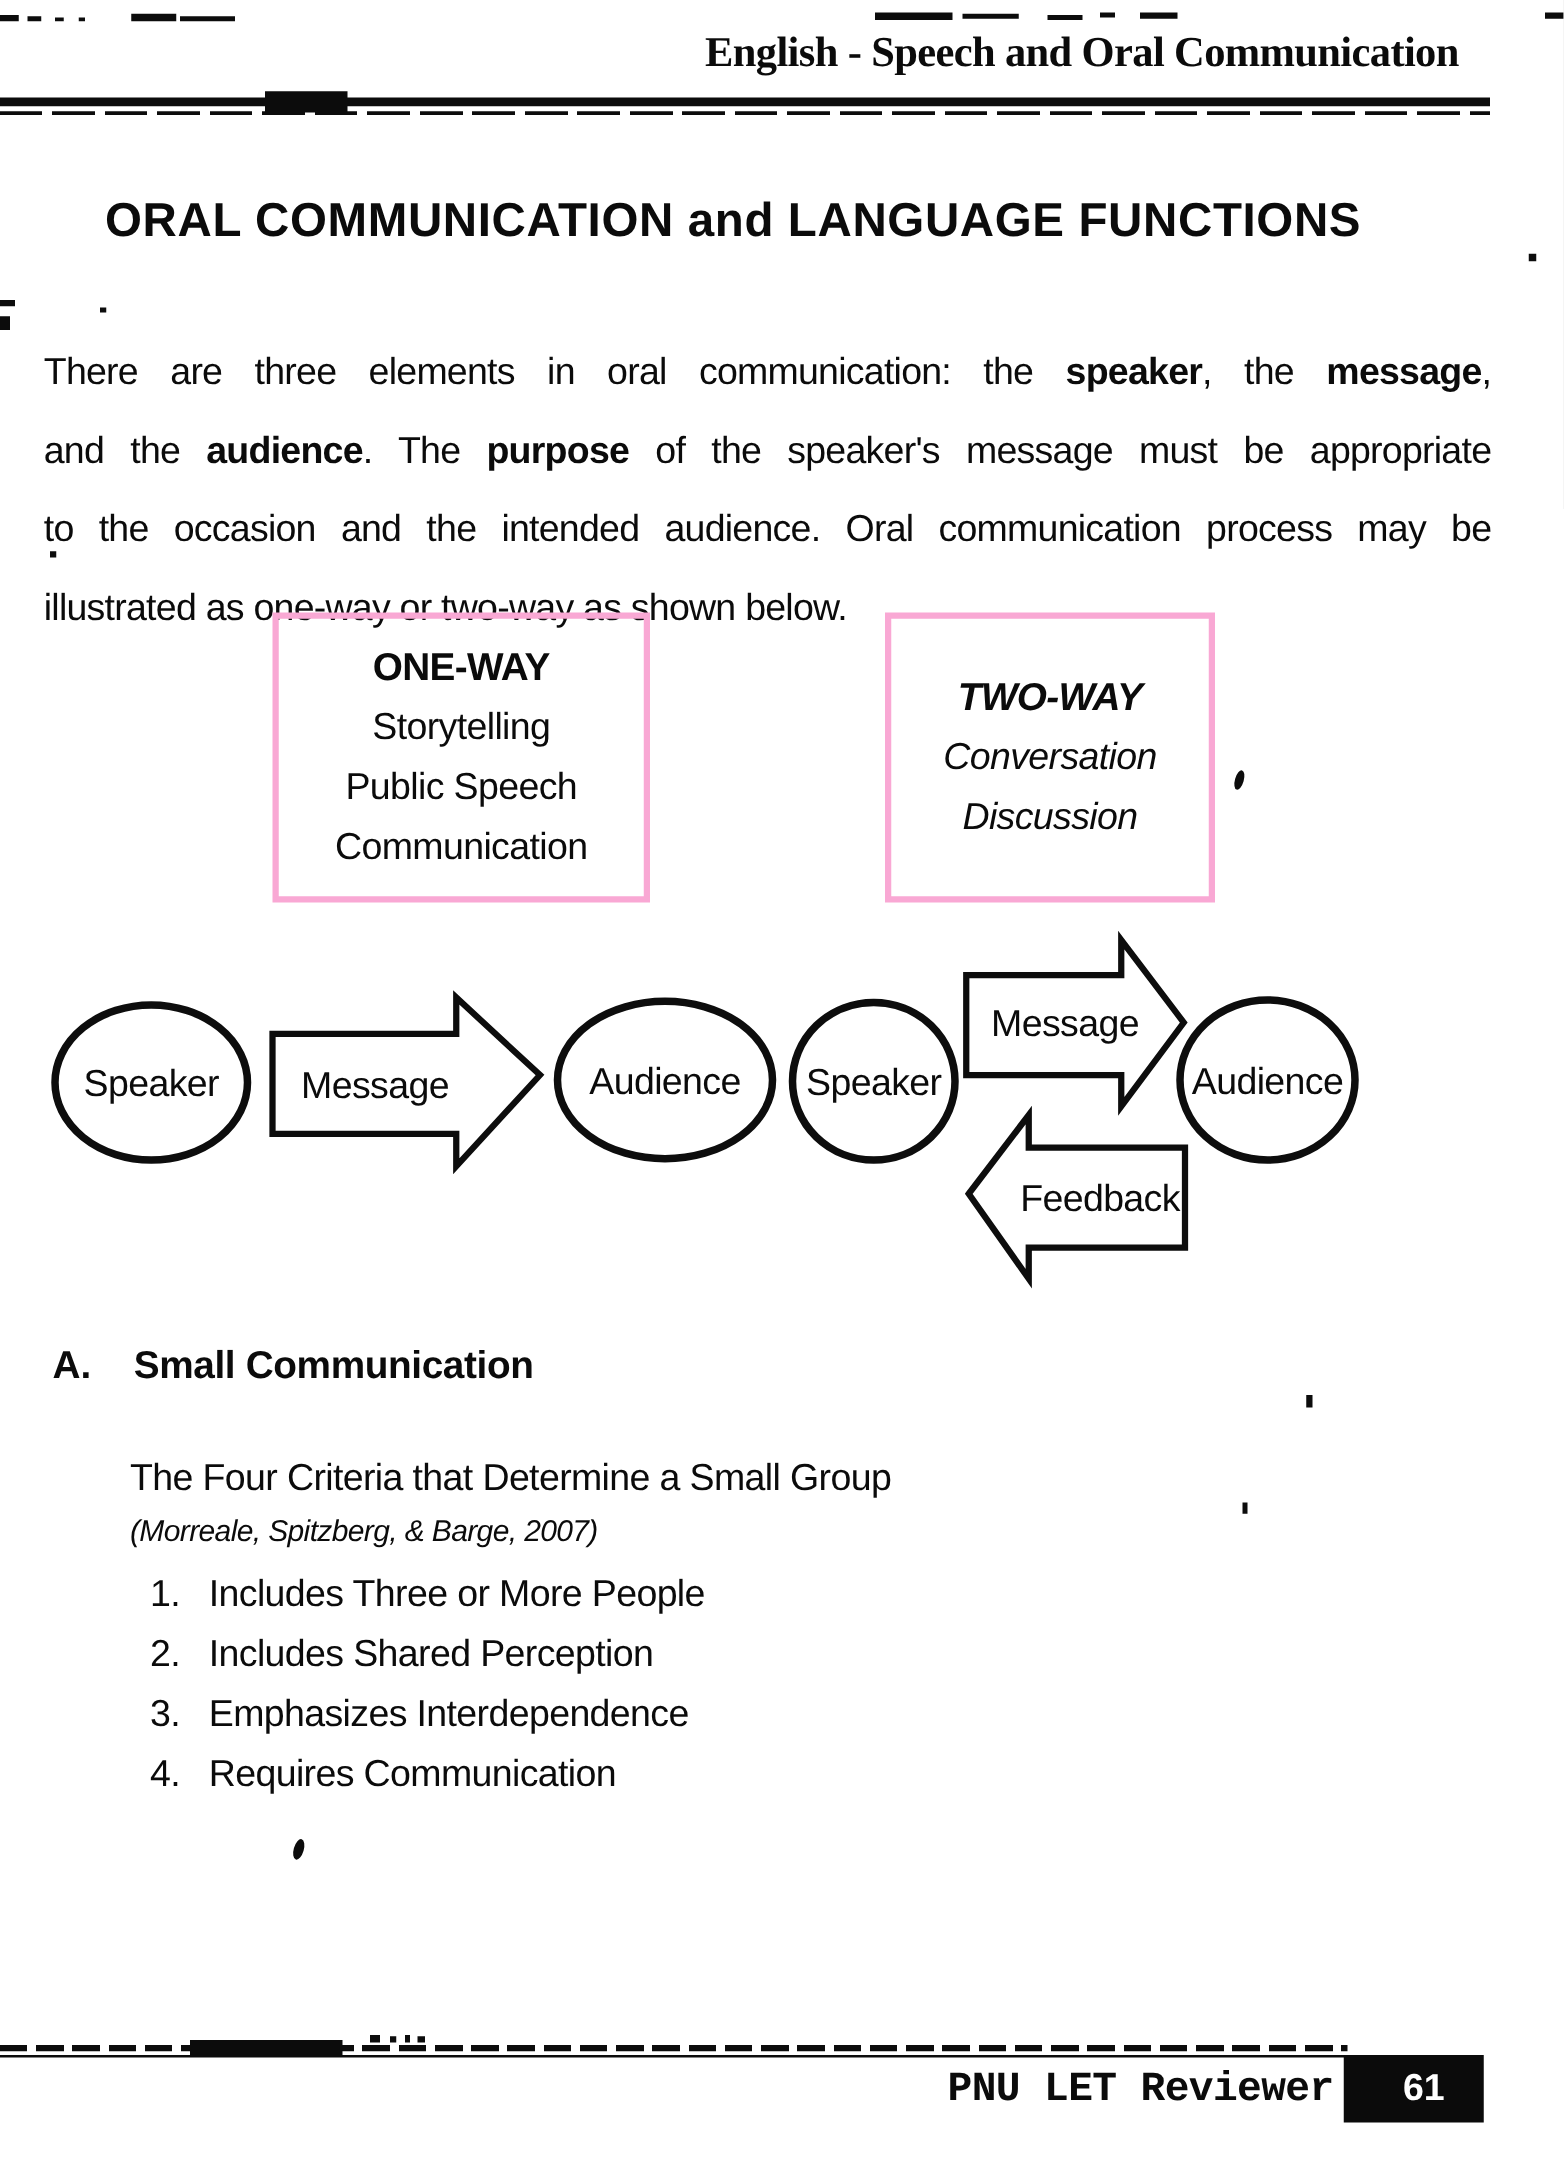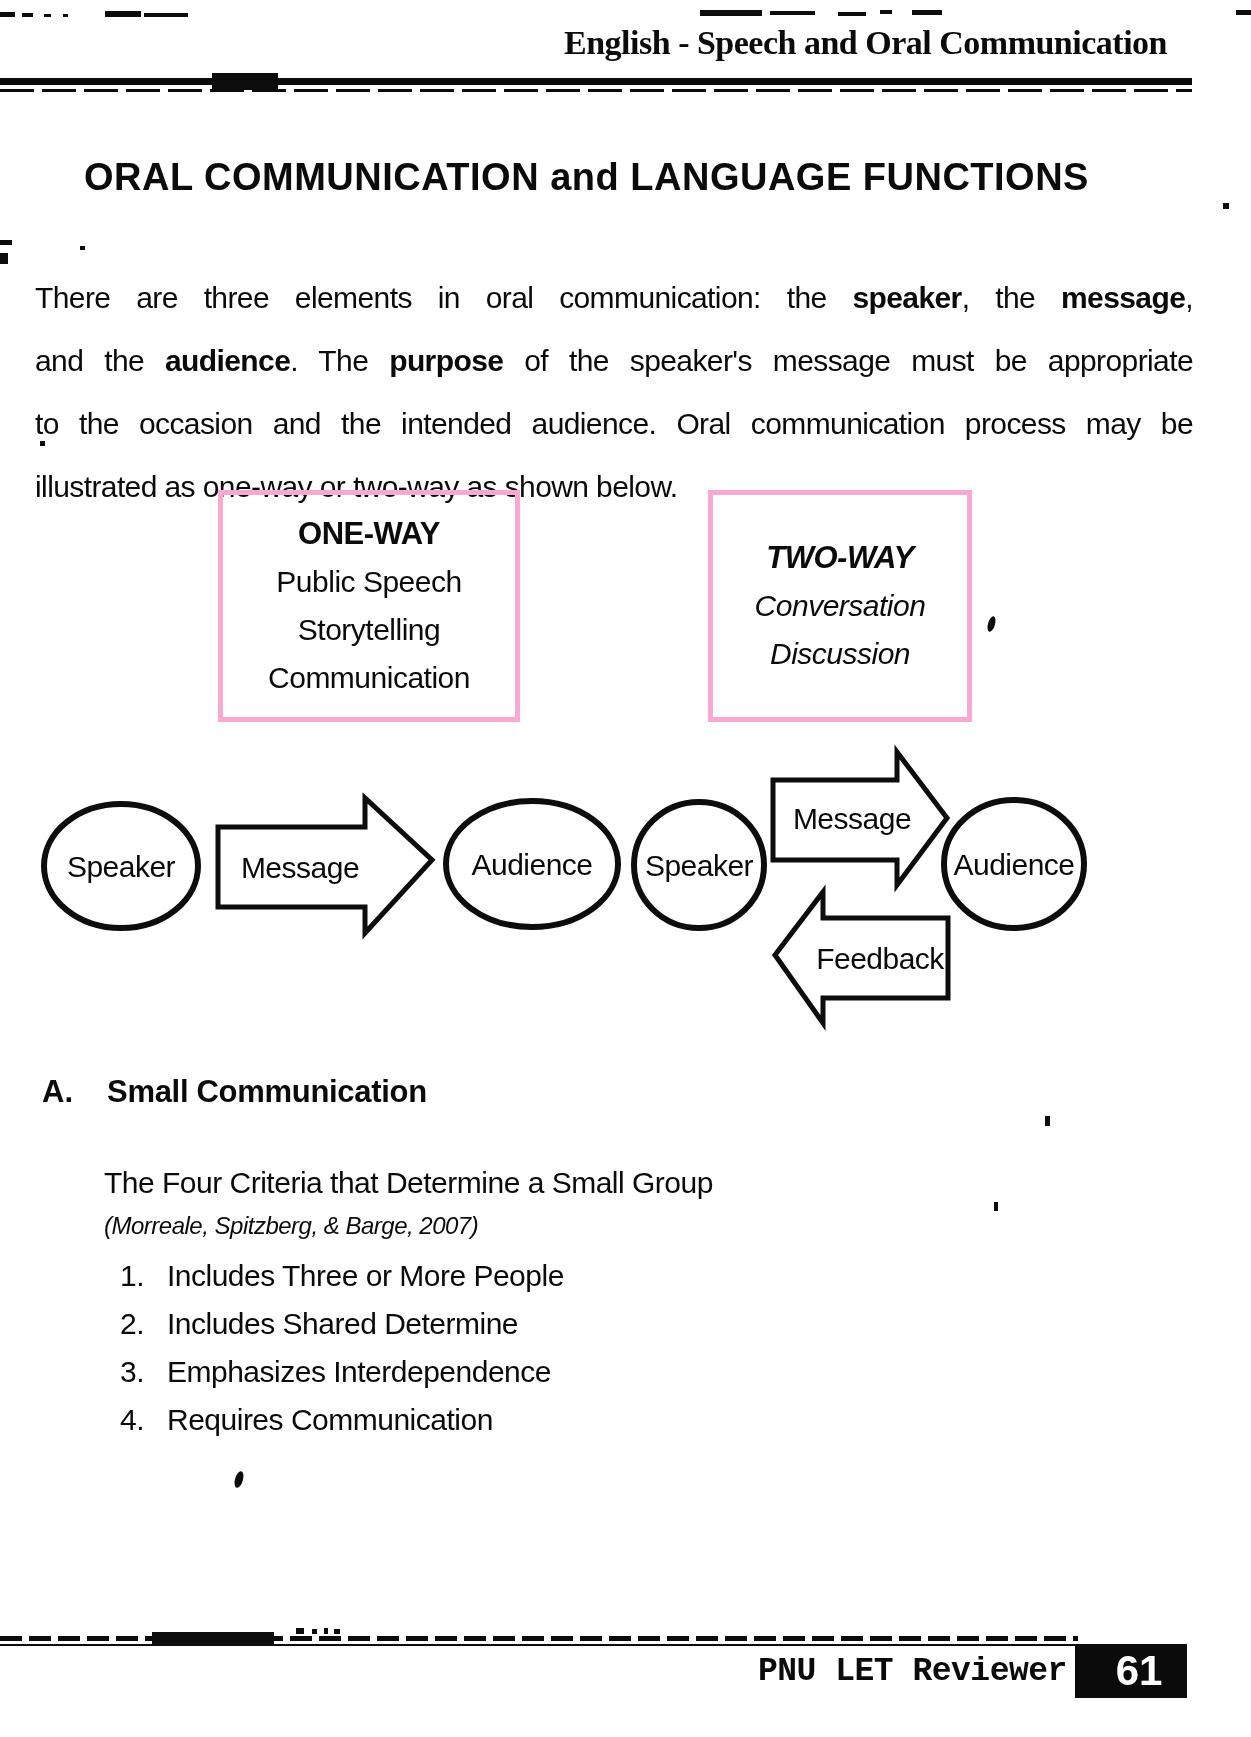--- a/index.html
+++ b/index.html
@@ -65,21 +65,21 @@
   
   .foot-dash {
     position:absolute; left:0; top:1636px; width:1078px; height:5px;
     background:repeating-linear-gradient(90deg,#0c0c0c 0 22px, transparent 22px 29px);
   }
   .foot-line { position:absolute; left:0; top:1644px; width:1078px; height:2px; background:#0c0c0c; }
   .foot-blob { position:absolute; left:152px; top:1632px; width:122px; height:13px; background:#0c0c0c; }
   .footer-label { position:absolute; left:758px; top:1653px; font-weight:bold; font-size:33px; letter-spacing:-0.5px;font-family:Liberation Mono, monospace; }
   .page-badge {
     position:absolute; left:1075px; top:1644px; width:112px; height:54px;
-    background:#0b0b0b; color:#ffffff; font-weight:bold; font-size:42px;
+    background:#0b0b0b; color:#ffffff; font-weight:bold; font-size:30px;
     display:flex; align-items:center; justify-content:center; padding-left:16px; box-sizing:border-box;
   }
 </style>
 </head>
 <body>
 
 <div class="page">
 
   <div class="artifact" style="left:0;top:12px;width:15px;height:5px"></div>
   <div class="artifact" style="left:22px;top:13px;width:11px;height:4px"></div>
@@ -108,22 +108,22 @@
   <div class="intro">
     <div class="jline"><span>There are three elements in oral communication: the </span><b>speaker</b><span>, the </span><b>message</b><span>,</span></div>
     <div class="jline"><span>and the </span><b>audience</b><span>. The </span><b>purpose</b><span> of the speaker's message must be appropriate</span></div>
     <div class="jline"><span>to the occasion and the intended audience. Oral communication process may be</span></div>
     <div class="jline last"><span>illustrated as one-way or two-way as shown below.</span></div>
   </div>
   <div class="artifact" style="left:40px;top:441px;width:5px;height:5px"></div>
 
   <div class="cat-box" id="box-one-way">
     <div class="bt">ONE-WAY</div>
+    <div>Storytelling</div>
     <div>Public Speech</div>
-    <div>Storytelling</div>
     <div>Communication</div>
   </div>
   <div class="cat-box" id="box-two-way">
     <div class="bt">TWO-WAY</div>
     <div>Conversation</div>
     <div>Discussion</div>
   </div>
   <div class="comma-mark" style="left:988px;top:616px;width:7px;height:16px"></div>
 
   <svg class="flow-svg" viewBox="0 735 1251 310">
@@ -152,21 +152,21 @@
   <div class="artifact" style="left:994px;top:1202px;width:4px;height:9px"></div>
   <div class="sec-cite">(Morreale, Spitzberg, &amp; Barge, 2007)</div>
 
   <div class="criteria">
     <div class="row">
       <span class="num">1.</span>
       <span>Includes Three or More People</span>
     </div>
     <div class="row">
       <span class="num">2.</span>
-      <span>Includes Shared Determine</span>
+      <span>Includes Shared Perception</span>
     </div>
     <div class="row">
       <span class="num">3.</span>
       <span>Emphasizes Interdependence</span>
     </div>
     <div class="row">
       <span class="num">4.</span>
       <span>Requires Communication</span>
     </div>
   </div>

